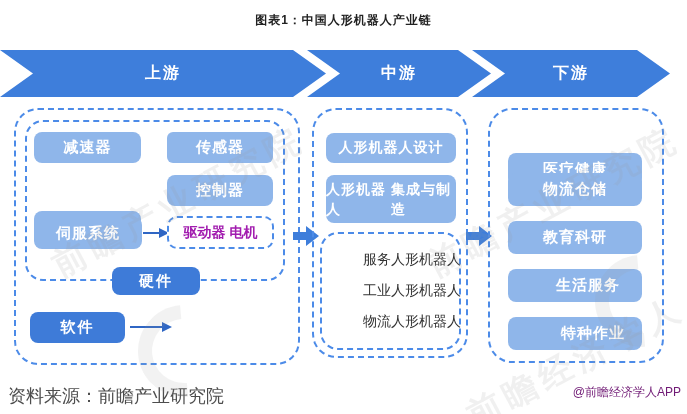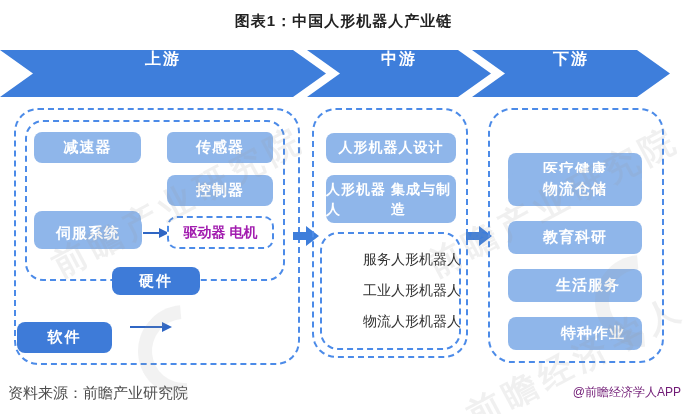--- a/index.html
+++ b/index.html
@@ -3,26 +3,26 @@
 <meta charset="utf-8">
 <style>
   html,body{margin:0;padding:0;background:#fff;}
   .stage{
     position:relative;width:687px;height:414px;background:#ffffff;
     font-family:"Liberation Sans","DejaVu Sans",sans-serif;
     overflow:hidden;
   }
   .title{
     position:absolute;top:12px;left:0;width:100%;
-    text-align:center;font-size:15px;font-weight:bold;color:#222;
+    text-align:center;font-size:12px;font-weight:bold;color:#222;
     letter-spacing:1px;
   }
   .banner-svg{position:absolute;left:0;top:50px;}
   .banner-label{
-    position:absolute;top:36px;height:47px;display:flex;
+    position:absolute;top:50px;height:47px;display:flex;
     align-items:center;justify-content:center;
     color:#ffffff;font-size:16px;font-weight:bold;letter-spacing:2px;
   }
   .container-dashed{
     position:absolute;border:2px dashed #4c8be8;border-radius:24px;
     background:transparent;box-sizing:border-box;
   }
   .inner-dashed{
     position:absolute;border:2px dashed #4c8be8;border-radius:18px;
     box-sizing:border-box;
@@ -45,21 +45,21 @@
     color:#a21caf;font-size:14px;font-weight:bold;box-sizing:border-box;
   }
   .two-line{flex-direction:row;line-height:20px;justify-content:space-between;}
   .robot-list{
     position:absolute;display:flex;flex-direction:column;
     align-items:flex-end;justify-content:space-evenly;
     color:#333333;font-size:14px;box-sizing:border-box;
   }
   .arrow-svg{position:absolute;}
   .footer-source{
-    position:absolute;left:8px;top:384px;font-size:15px;color:#4d4d4d;
+    position:absolute;left:8px;top:384px;font-size:18px;color:#4d4d4d;
   }
   .footer-brand{
     position:absolute;right:6px;top:384px;font-size:12px;color:#701a75;
   }
   .watermark{
     position:absolute;color:#9a9a9a;opacity:0.14;font-size:34px;
     font-weight:bold;letter-spacing:6px;white-space:nowrap;
     transform:rotate(-28deg);transform-origin:left center;
     pointer-events:none;z-index:5;
   }
@@ -97,21 +97,21 @@
 
   <svg class="arrow-svg" style="left:143px;top:227px;" width="26" height="12" viewBox="0 0 26 12">
     <line x1="0" y1="6" x2="17" y2="6" stroke="#2f66c4" stroke-width="2"></line>
     <polygon points="16,1 26,6 16,11" fill="#2f66c4"></polygon>
   </svg>
 
   <div class="box-outline" style="left:167px;top:216px;width:107px;height:33px;">驱动器 电机</div>
 
   <div class="box-dark" style="left:112px;top:267px;width:88px;height:28px;">硬件</div>
 
-  <div class="box-dark" style="left:17px;top:312px;width:95px;height:31px;margin-top:10px;">软件</div>
+  <div class="box-dark" style="left:30px;top:312px;width:95px;height:31px;">软件</div>
 
   <svg class="arrow-svg" style="left:130px;top:321px;" width="42" height="12" viewBox="0 0 42 12">
     <line x1="0" y1="6" x2="33" y2="6" stroke="#2f66c4" stroke-width="2"></line>
     <polygon points="32,1 42,6 32,11" fill="#2f66c4"></polygon>
   </svg>
 
 
   <svg class="arrow-svg" style="left:293px;top:226px;" width="26" height="20" viewBox="0 0 26 20">
     <polygon points="0,6 13,6 13,0 26,10 13,20 13,14 0,14" fill="#3e7edb"></polygon>
   </svg>

